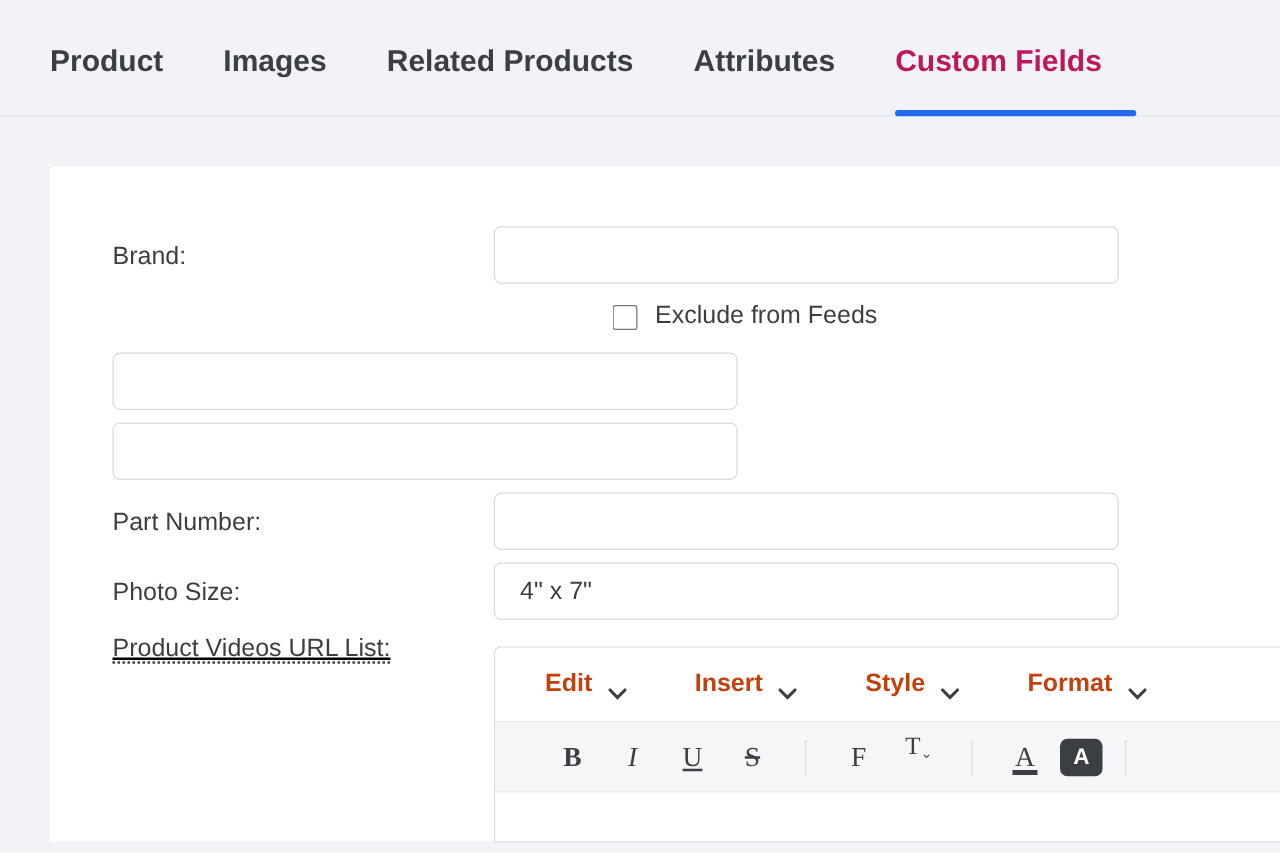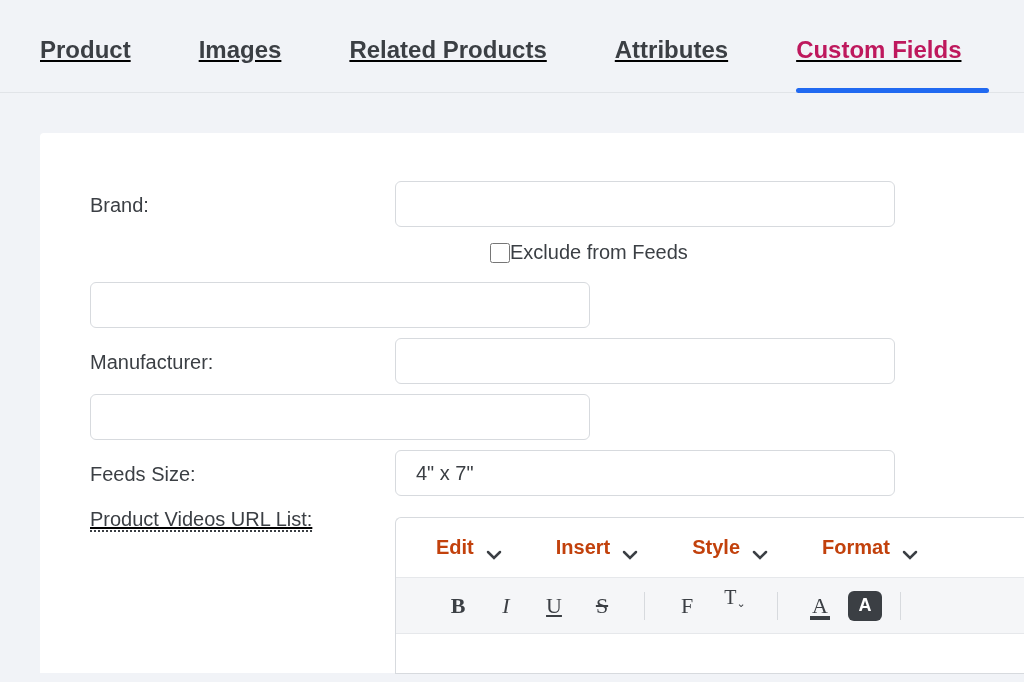--- a/index.html
+++ b/index.html
@@ -7,22 +7,21 @@
     font-family: -apple-system, BlinkMacSystemFont, "Segoe UI", Arial, sans-serif;
     background: #f1f3f7;
     width: 1024px;
     height: 682px;
     overflow: hidden;
   }
   .tabs {
     display: flex;
     padding: 36px 40px 0 40px;
     border-bottom: 1px solid #e1e4e8;
-    gap: 68px;
-    text-decoration: underline;
+    gap: 48px;
   }
   .tab {
     font-size: 24px;
     font-weight: 600;
     color: #3b3f44;
     padding-bottom: 28px;
     cursor: pointer;
     position: relative;
   }
   .tab.active {
@@ -65,22 +64,23 @@
     height: 46px;
     border: 1px solid #d7dade;
     border-radius: 6px;
     font-size: 20px;
     padding: 0 20px;
     color: #3b3f44;
     background: #fff;
   }
   .checkbox-row {
     display: flex;
-    align-items: center;
+    align-items: flex-end;
     margin: 14px 0 18px 400px;
+    gap: 14px;
     font-size: 20px;
     color: #3b3f44;
   }
   .checkbox-row input[type="checkbox"] {
     width: 20px;
     height: 20px;
     border-radius: 4px;
   }
   .row-align-top {
     align-items: flex-start;
@@ -199,30 +199,30 @@
   <div class="checkbox-row">
     <input type="checkbox" style="">
     <span>Exclude from Feeds</span>
   </div>
 
   <div class="form-row">
     <input class="form-input" type="text" value="" style="">
   </div>
 
   <div class="form-row">
-    <label class="form-label">Manufacturer:</label>
-    <input class="form-input" type="text" value="" style="">
-  </div>
-
-  <div class="form-row">
-    <input class="form-input" type="text" value="" style="">
-  </div>
-
-  <div class="form-row">
-    <label class="form-label">Feeds Size:</label>
+    <input class="form-input" type="text" value="" style="">
+  </div>
+
+  <div class="form-row">
+    <label class="form-label">Part Number:</label>
+    <input class="form-input" type="text" value="" style="">
+  </div>
+
+  <div class="form-row">
+    <label class="form-label">Photo Size:</label>
     <input class="form-input" type="text" value="4&quot; x 7&quot;" style="">
   </div>
 
   <div class="form-row row-align-top" style="margin-top:4px;">
     <label class="form-label dotted">Product Videos URL List:</label>
   </div>
 
   <div class="editor-wrap" style="margin-top:-24px;">
     <div class="editor-menubar">
       <div class="menu-item">

